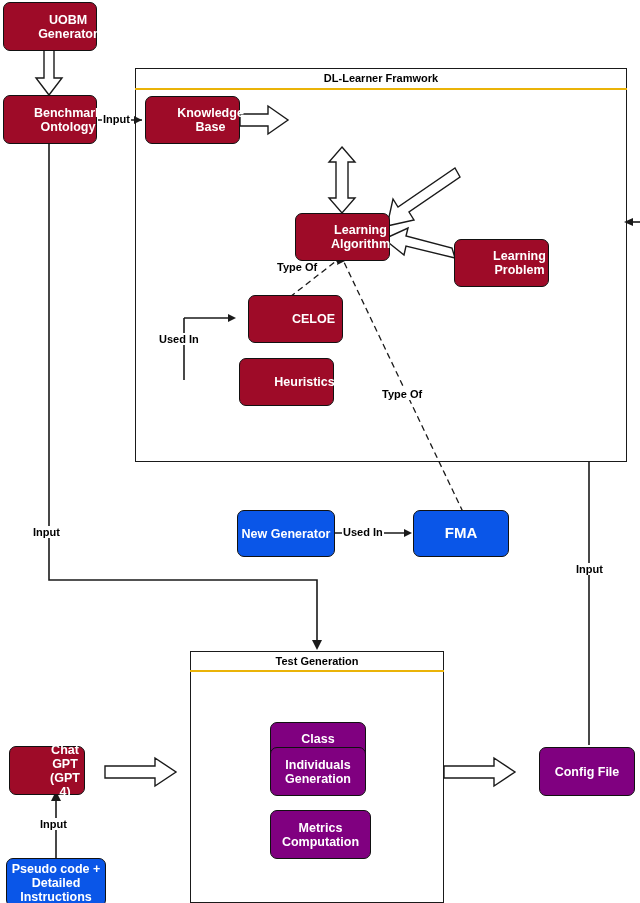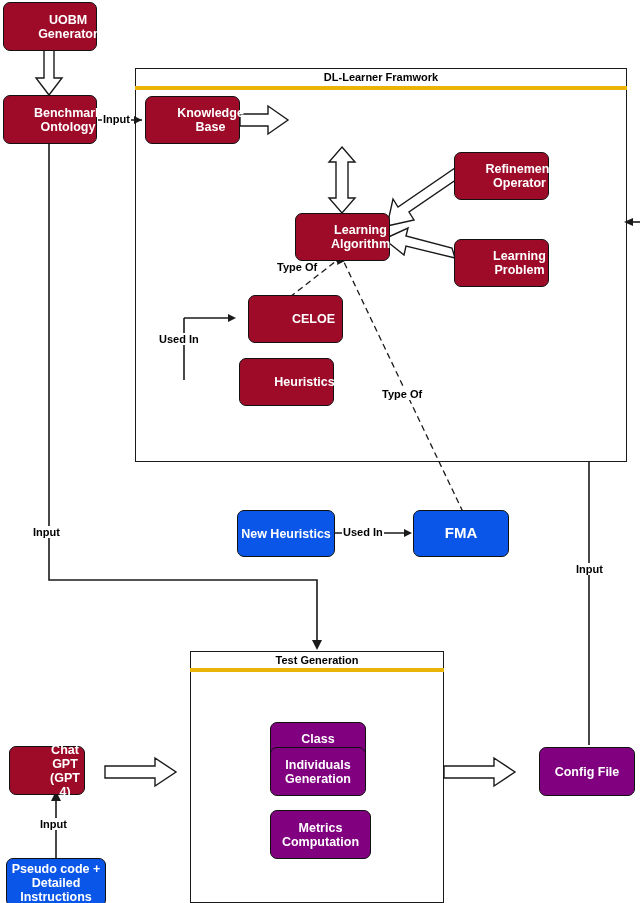--- a/index.html
+++ b/index.html
@@ -8,21 +8,21 @@
 
   .node{position:absolute;box-sizing:border-box;display:flex;align-items:center;
         justify-content:center;text-align:center;color:#ffffff;font-weight:bold;
         line-height:1.12;border-radius:7px;border:1px solid #111;z-index:5;}
   .node.red{background:#9E0B28;padding-left:36px;}
   .node.blue{background:#0A56E8;}
   .node.purple{background:#800080;}
 
   .frame{position:absolute;box-sizing:border-box;border:1px solid #1a1a1a;
          background:transparent;z-index:1;}
-  .frame-title{position:absolute;box-sizing:border-box;border-bottom:4px solid #eab308;
+  .frame-title{position:absolute;box-sizing:border-box;border-bottom:2px solid #eab308;
                display:flex;align-items:center;justify-content:center;
                color:#000;font-size:11px;font-weight:bold;z-index:2;background:transparent;}
 
   .edge-label{position:absolute;color:#000;font-size:11px;font-weight:bold;
               background:#ffffff;padding:0 1px;white-space:nowrap;z-index:8;}
 
   svg.wires{position:absolute;left:0;top:0;width:640px;height:903px;z-index:3;
             pointer-events:none;}
   svg.wires .thin{stroke:#1a1a1a;stroke-width:1.6;fill:none;}
   svg.wires .dash{stroke:#1a1a1a;stroke-width:1.3;fill:none;stroke-dasharray:6 4;}
@@ -119,34 +119,32 @@
   <div class="node red" style="left:3px;top:2px;width:94px;height:49px;font-size:12.5px;white-space:pre-line;">UOBM
 Generator</div>
 
   <div class="node red" style="left:145px;top:96px;width:95px;height:48px;font-size:12.5px;white-space:pre-line;">Knowledge
 Base</div>
 
   <div class="node red" style="left:3px;top:95px;width:94px;height:49px;font-size:12.5px;white-space:pre-line;">Benchmark
 Ontology</div>
 
 
-  <div class="node red" style="left:454px;top:152px;width:95px;height:48px;font-size:12.5px;white-space:pre-line;">Refinement
-Operator</div>
 
   <div class="node red" style="left:295px;top:213px;width:95px;height:48px;font-size:12.5px;white-space:pre-line;">Learning
 Algorithm</div>
 
   <div class="node red" style="left:454px;top:239px;width:95px;height:48px;font-size:12.5px;white-space:pre-line;">Learning
 Problem</div>
 
   <div class="node red" style="left:248px;top:295px;width:95px;height:48px;font-size:12.5px;white-space:pre-line;">CELOE</div>
 
   <div class="node red" style="left:239px;top:358px;width:95px;height:48px;font-size:12.5px;white-space:pre-line;">Heuristics</div>
 
-  <div class="node blue" style="left:237px;top:510px;width:98px;height:47px;font-size:12.5px;white-space:pre-line;">New Heuristics</div>
+  <div class="node blue" style="left:237px;top:510px;width:98px;height:47px;font-size:12.5px;white-space:pre-line;">New Generator</div>
 
   <div class="node blue" style="left:413px;top:510px;width:96px;height:47px;font-size:15px;white-space:pre-line;">FMA</div>
 
   <div class="node purple" style="left:270px;top:683px;width:96px;height:62px;font-size:12.5px;white-space:pre-line;margin-top:39px;">Class
 Expression
 Generation</div>
 
   <div class="node purple" style="left:270px;top:747px;width:96px;height:49px;font-size:12.5px;white-space:pre-line;">Individuals
 Generation</div>
 

